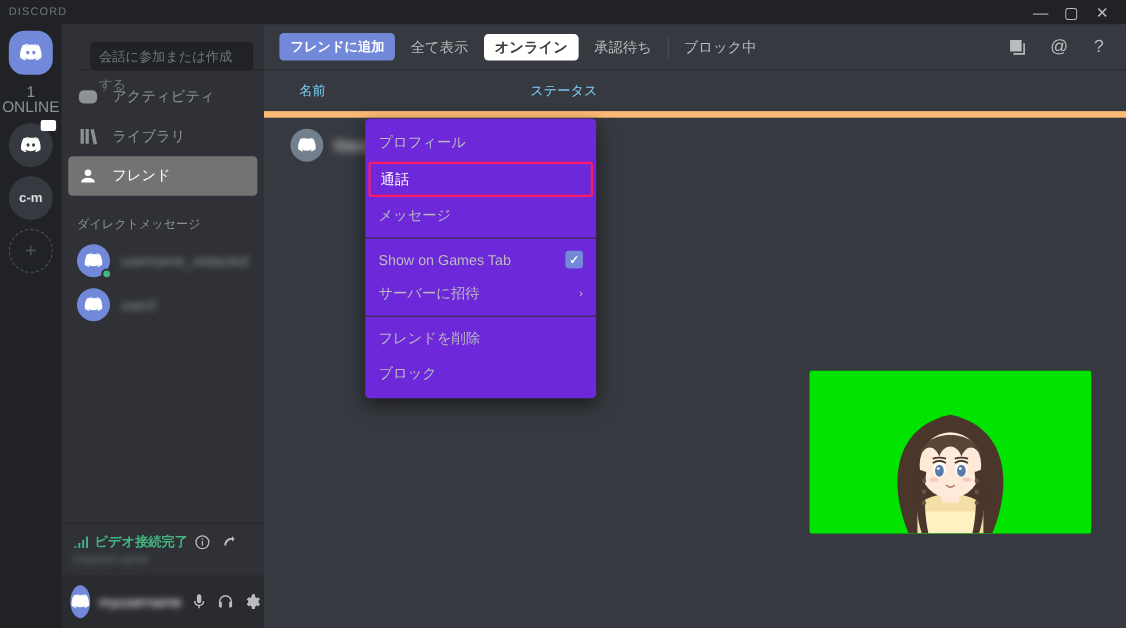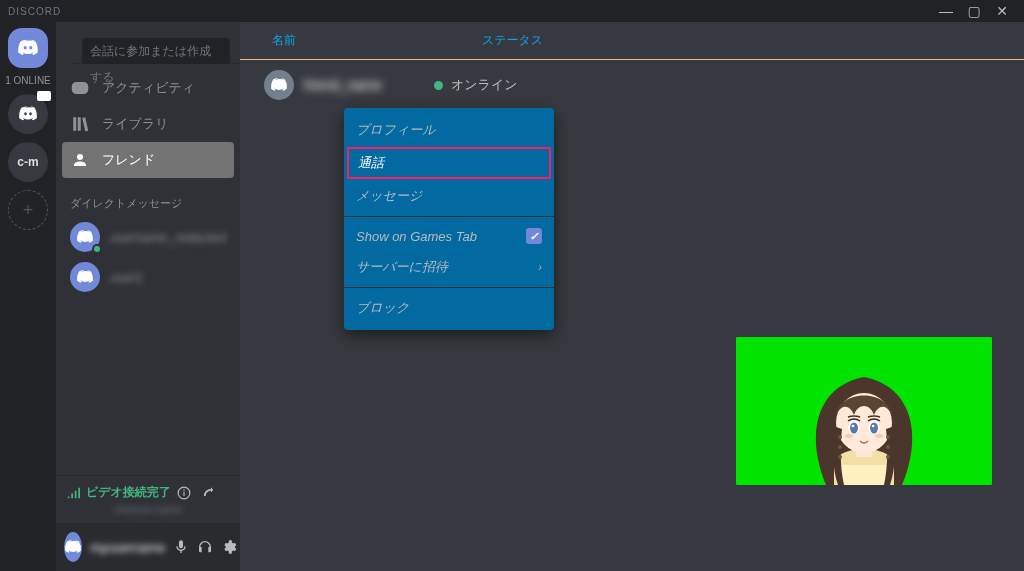--- a/index.html
+++ b/index.html
@@ -12,73 +12,73 @@
   .titlebar .spacer { flex: 1; }
   .titlebar .winbtn { width: 28px; text-align: center; color: #b9bbbe; font-size: 14px; line-height: 22px; cursor: default; }
 
   .app { display: flex; height: 549px; }
 
   
   .rail { width: 56px; background: #202225; display: flex; flex-direction: column; align-items: center; padding-top: 6px; gap: 8px; }
   .rail .srv { width: 40px; height: 40px; border-radius: 14px; background: #36393f; display:flex; align-items:center; justify-content:center; position:relative; }
   .rail .srv.home { background: #7289da; border-radius: 14px; }
   .rail .srv.round { border-radius: 50%; }
-  .rail .label { font-size: 10px; color: #8e9297; text-align:center; line-height:1; }
+  .rail .label { font-size: 14px; color: #8e9297; text-align:center; line-height:1; }
   .rail .srv.txt { font-size:12px; color:#dcddde; font-weight:600; border-radius:50%; }
   .rail .add { width: 40px; height: 40px; border-radius: 50%; border: 1px dashed #4f545c; color:#4f545c; display:flex; align-items:center; justify-content:center; font-size:18px; }
   .cam-badge { position:absolute; top:-3px; right:-3px; width:14px; height:10px; background:#ffffff; border-radius:2px; }
 
   
   .sidebar { width: 184px; background: #2f3136; display:flex; flex-direction:column; }
   .search { height: 42px; padding: 16px 10px; border-bottom: 1px solid #26282c; margin-left: 16px; }
   .search .box { background:#202225; border-radius:4px; height:26px; padding:0 8px; color:#72767d; font-size:12px; line-height:26px; }
   .nav { padding: 6px 0; }
   .nav .item { display:flex; align-items:center; gap:12px; padding: 8px 14px; color:#8e9297; cursor:default; }
   .nav .item.active { background:#737373; color:#ffffff; border-radius:4px; margin: 0 6px; padding:8px 8px; }
   .nav .icon { width:20px; height:20px; display:flex; align-items:center; justify-content:center; color:inherit; }
   .dm-title { font-size:11px; color:#8e9297; padding: 12px 14px 6px; }
   .dm { display:flex; align-items:center; gap:10px; padding:5px 14px; }
   .dm .av { width:30px; height:30px; border-radius:50%; background:#555; position:relative; display:flex; align-items:center; justify-content:center; }
   .dm .av.discord { background:#7289da; }
   .dm .av .st { position:absolute; right:-2px; bottom:-2px; width:10px; height:10px; border-radius:50%; border:2px solid #2f3136; }
   .dm .name { filter: blur(3px); color:#8e9297; font-size:13px; }
   .sidebar .grow { flex:1; }
 
-  .voice-status { border-top:1px solid #26282c; padding:8px 10px;text-align:center; }
+  .voice-status { border-top:1px solid #26282c; padding:8px 10px; }
   .voice-status .line1 { display:flex; align-items:center; gap:6px; color:#43b581; font-size:12px; font-weight:600; }
   .voice-status .sub { color:#72767d; font-size:11px; filter: blur(3px); margin-top:2px; }
   .voice-status .right-icons { float:right; color:#b9bbbe; display:flex; gap:10px; }
 
   .user-panel { height:48px; background:#292b2f; display:flex; align-items:center; padding:0 8px; gap:8px; }
   .user-panel .av { width:30px; height:30px; border-radius:50%; background:#7289da; position:relative; display:flex;align-items:center;justify-content:center;}
   .user-panel .uname { filter: blur(3px); color:#fff; font-size:13px; flex:1; }
   .user-panel .uicon { color:#b9bbbe; width:22px; text-align:center; }
 
   
   .main { flex:1; background:#36393f; display:flex; flex-direction:column; position:relative; }
   .topbar { height:42px; border-bottom:1px solid #2b2d31; display:flex; align-items:center; padding:0 14px; gap:14px; }
   .topbar .pill { background:#7289da; color:#fff; font-size:12px; padding:4px 10px; border-radius:4px; font-weight:600; }
   .topbar .tab { color:#b9bbbe; font-size:13px; cursor:default; }
   .topbar .tab.sel { background:#ffffff; color:#3a3c42; padding:3px 10px; border-radius:4px; font-weight:600; }
   .topbar .divider { width:1px; height:20px; background:#4f545c; }
   .topbar .spacer { flex:1; }
   .topbar .ticon { color:#b9bbbe; width:22px; text-align:center; font-size:16px; }
 
-  .columns-header { display:flex; padding:10px 18px 10px 32px; color:#0ea5e9; font-size:12px; border-bottom:1px solid #fdba74; }
+  .columns-header { display:flex; padding:10px 18px 10px 32px; color:#7dd3fc; font-size:12px; border-bottom:6px solid #fdba74; }
   .columns-header .c1 { width: 162px; }
   .columns-header .c2 { flex:1;margin-left:48px; }
 
   .friend-row { display:flex; align-items:center; padding:10px 18px 10px 24px; }
   .friend-row .av { width:30px; height:30px; border-radius:50%; background:#747f8d; display:flex; align-items:center; justify-content:center; }
   .friend-row .fname { margin-left:10px; width:130px; filter: blur(4px); color:#fff; font-size:14px; }
   .friend-row .fstatus { color:#b9bbbe; font-size:13px; display:flex; align-items:center; gap:8px; }
   .dot-online { width:9px; height:9px; border-radius:50%; background:#43b581; }
 
   
-  .ctx { position:absolute; left:104px; top:86px; width:210px; background:#0369a1; border-radius:4px; box-shadow: 0 6px 16px rgba(0,0,0,.5); padding:6px 0; z-index:5;font-style:italic; }
+  .ctx { position:absolute; left:92px; top:86px; width:210px; background:#6d28d9; border-radius:4px; box-shadow: 0 6px 16px rgba(0,0,0,.5); padding:6px 0; z-index:5; }
   .ctx .mi { padding:7px 12px; color:#b9bbbe; font-size:13px; display:flex; align-items:center; justify-content:space-between; cursor:default; }
   .ctx .mi.hl { border:2px solid #ff1a66; border-radius:2px; margin:1px 3px; padding:5px 9px; color:#fff; }
   .ctx .sep { height:1px; background:#2c2f33; margin:4px 0; }
   .chk { width:16px; height:16px; background:#7289da; border-radius:3px; display:flex; align-items:center; justify-content:center; color:#fff; font-size:11px; font-weight:700; }
   .arrow { color:#b9bbbe; font-size:11px; }
 
   
   .pip { position:absolute; right:32px; bottom:86px; width:256px; height:148px; background:#00e400; border-radius:2px; overflow:hidden; display:flex; align-items:flex-end; justify-content:center; }
 
   .discord-logo { width:22px; height:22px; }
@@ -211,20 +211,36 @@
         </span>
       <span class="uicon">
           <svg width="16" height="16" viewBox="0 0 24 24" fill="currentColor">
             <path d="M12 8a4 4 0 1 0 4 4 4 4 0 0 0-4-4zm9 4a7 7 0 0 0-.1-1.2l2.1-1.6-2-3.4-2.5 1a7 7 0 0 0-2-1.2L16 2h-4l-.5 3.6a7 7 0 0 0-2 1.2l-2.5-1-2 3.4L7.1 10.8A7 7 0 0 0 7 12a7 7 0 0 0 .1 1.2L5 14.8l2 3.4 2.5-1a7 7 0 0 0 2 1.2L12 22h4l.5-3.6a7 7 0 0 0 2-1.2l2.5 1 2-3.4-2.1-1.6A7 7 0 0 0 21 12z"></path>
           </svg>
         </span>
     </div>
   </div>
 
   <div class="main">
+    <div class="topbar">
+      <span class="pill">フレンドに追加</span>
+      <span class="tab">全て表示</span>
+      <span class="tab sel">オンライン</span>
+      <span class="tab">承認待ち</span>
+      <span class="divider"></span>
+      <span class="tab">ブロック中</span>
+      <span class="spacer"></span>
+      <span class="ticon">
+          <svg width="18" height="18" viewBox="0 0 24 24" fill="currentColor">
+            <path d="M3 3h14v14H3zM19 7h2v14H7v-2h12z"></path>
+          </svg>
+        </span>
+      <span class="ticon">@</span>
+      <span class="ticon">?</span>
+    </div>
 
     <div class="columns-header">
       <span class="c1">名前</span>
       <span class="c2">ステータス</span>
     </div>
 
     <div class="friend-row">
       <div class="av">
         <svg class="discord-logo" viewBox="0 0 24 24" style="width:18px;height:18px">
             <path fill="#fff" d="M20 4.5A18 18 0 0 0 15.9 3l-.3.6a14 14 0 0 1 4 1.9 15 15 0 0 0-13.2 0 14 14 0 0 1 4-1.9L10 3A18 18 0 0 0 4 4.5 20 20 0 0 0 1.5 17a15 15 0 0 0 5 2.6l1-1.6a9 9 0 0 1-1.8-.9l.4-.3a11 11 0 0 0 11.8 0l.4.3a9 9 0 0 1-1.8.9l1 1.6a15 15 0 0 0 5-2.6A20 20 0 0 0 20 4.5Z"></path>
@@ -250,20 +266,23 @@
       <div class="sep"></div>
       <div class="mi">
         <span>Show on Games Tab</span>
         <span class="chk">✓</span>
       </div>
       <div class="mi">
         <span>サーバーに招待</span>
         <span class="arrow">›</span>
       </div>
       <div class="sep"></div>
+      <div class="mi">
+          <span>フレンドを削除</span>
+        </div>
       <div class="mi">
           <span>ブロック</span>
         </div>
     </div>
 
     <div class="pip">
       <svg viewBox="0 0 256 148" width="256" height="148">
         <rect width="256" height="148" fill="#00e400"></rect>
 
         <path d="M90 148 C70 100 78 50 128 40 C178 50 186 100 166 148 Z" fill="#4a362a"></path>

